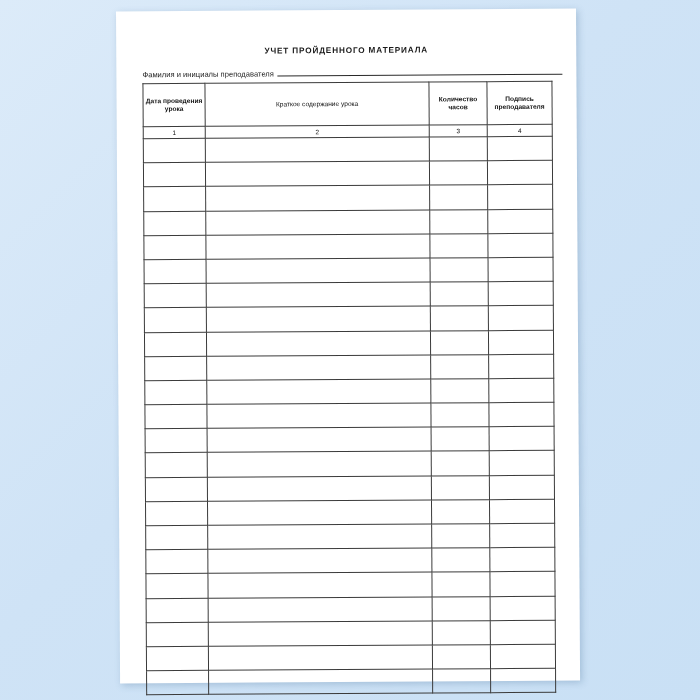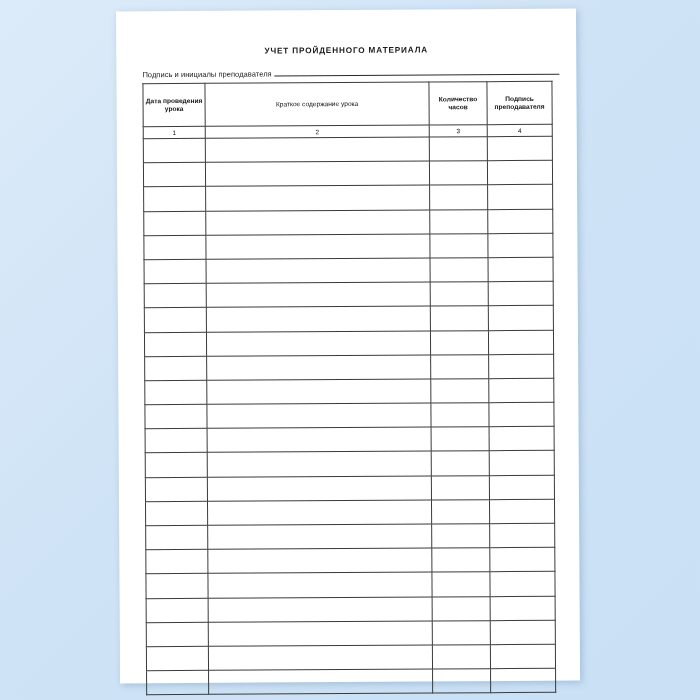--- a/index.html
+++ b/index.html
@@ -111,21 +111,21 @@
 <body>
 
 <div id="backdrop"></div>
 
 <div id="page">
   <div id="page-inner">
 
     <div class="doc-title">УЧЕТ ПРОЙДЕННОГО МАТЕРИАЛА</div>
 
     <div class="teacher-line">
-      <span>Подпись и инициалы преподавателя</span><span class="rule"></span>
+      <span>Фамилия и инициалы преподавателя</span><span class="rule"></span>
     </div>
 
     <table class="register">
       <colgroup>
         <col class="c1">
           <col class="c2">
           <col class="c3">
           <col class="c4">
       </colgroup>
       <thead>

